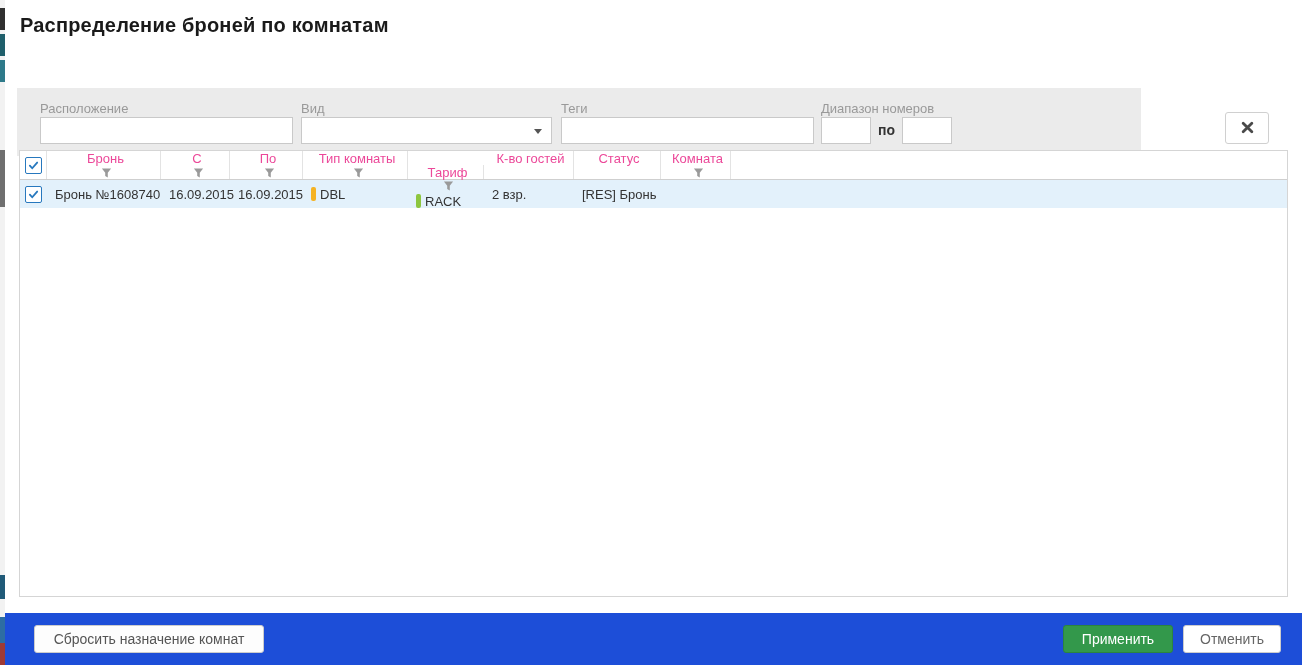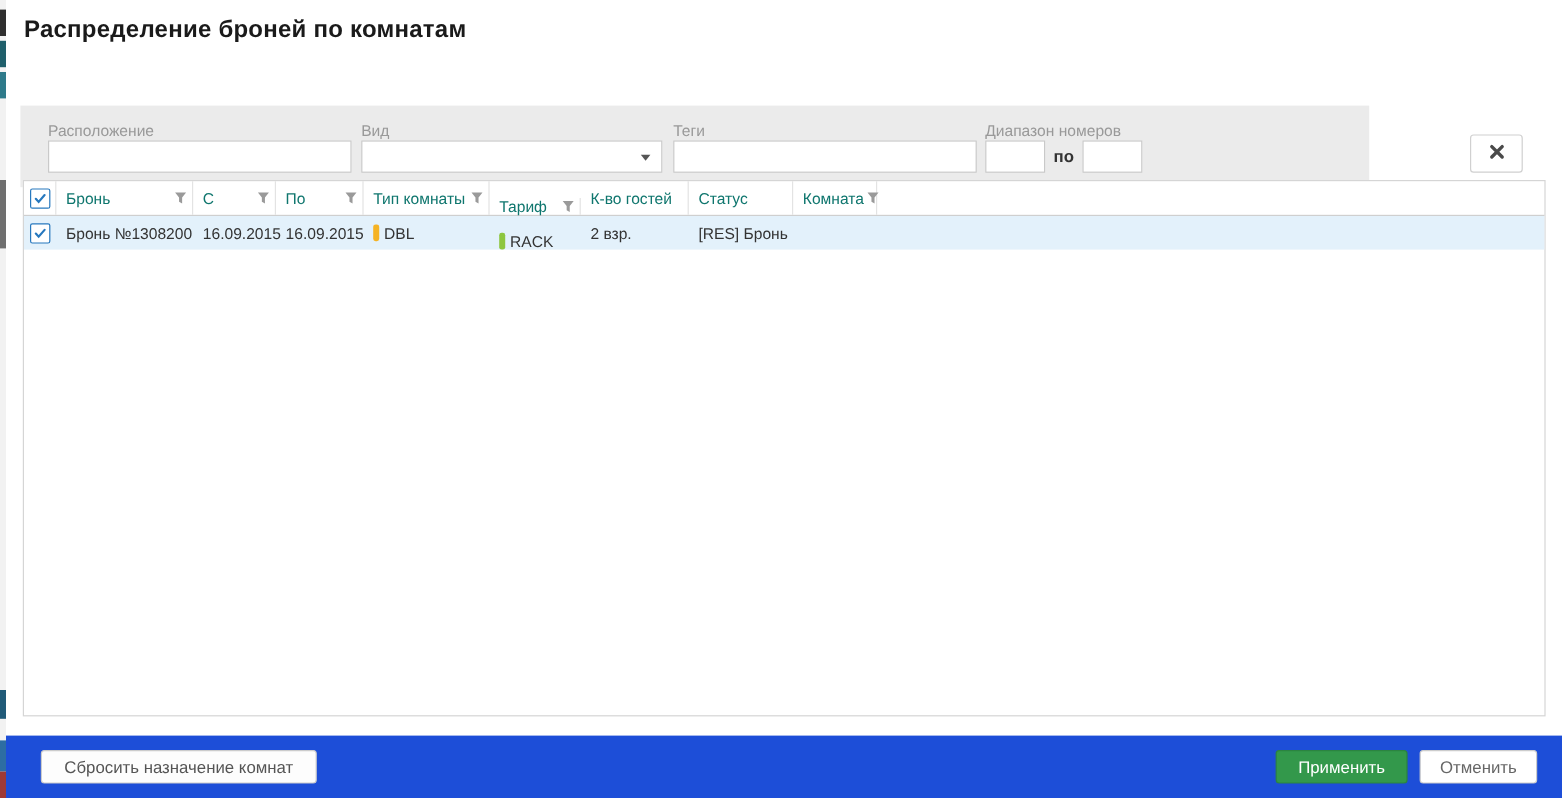--- a/index.html
+++ b/index.html
@@ -68,21 +68,21 @@
   .grid{
     position:absolute;left:19px;top:150px;width:1269px;height:447px;
     border:1px solid #d5d5d5;background:#fff;box-sizing:border-box;
   }
   .g-head{display:flex;height:28px;border-bottom:1px solid #cfcfcf;align-items:stretch;}
   .g-row{display:flex;height:28px;background:#e3f1fb;align-items:stretch;}
   .cell{
     display:flex;align-items:center;box-sizing:border-box;
     font-size:13px;color:#333;padding:0 4px 0 8px;white-space:nowrap;overflow:visible;
   }
-  .g-head .cell{border-right:1px solid #e3e3e3;color:#0f766e;}
+  .g-head .cell{border-right:1px solid #e3e3e3;color:#ec4899;flex-direction:column;}
   .g-head .cell.filler{border-right:none;}
   .c-ck{width:27px;justify-content:center;padding:0;}
   .c-booking{width:114px;}
   .c-from{width:69px;}
   .c-to{width:73px;}
   .c-type{width:105px;}
   .c-rate{width:76px;margin-top:14px;}
   .c-guests{width:90px;}
   .c-status{width:87px;}
   .c-room{width:70px;}
@@ -218,21 +218,21 @@
   </div>
 
   <div class="g-row">
     <div class="cell c-ck">
       <span class="checkbox">
         <svg width="11" height="11" viewBox="0 0 12 12">
             <path d="M2 6.2 L4.6 9 L10 2.8" stroke="#2778be" stroke-width="2" fill="none" stroke-linecap="round"></path>
           </svg>
       </span>
     </div>
-    <div class="cell c-booking">Бронь №1308200</div>
+    <div class="cell c-booking">Бронь №1608740</div>
     <div class="cell c-from">16.09.2015</div>
     <div class="cell c-to">16.09.2015</div>
     <div class="cell c-type">
       <span class="marker" style="background:#f5b324"></span>
       <span>DBL</span>
     </div>
     <div class="cell c-rate">
       <span class="marker" style="background:#8dc63f"></span>
       <span>RACK</span>
     </div>

